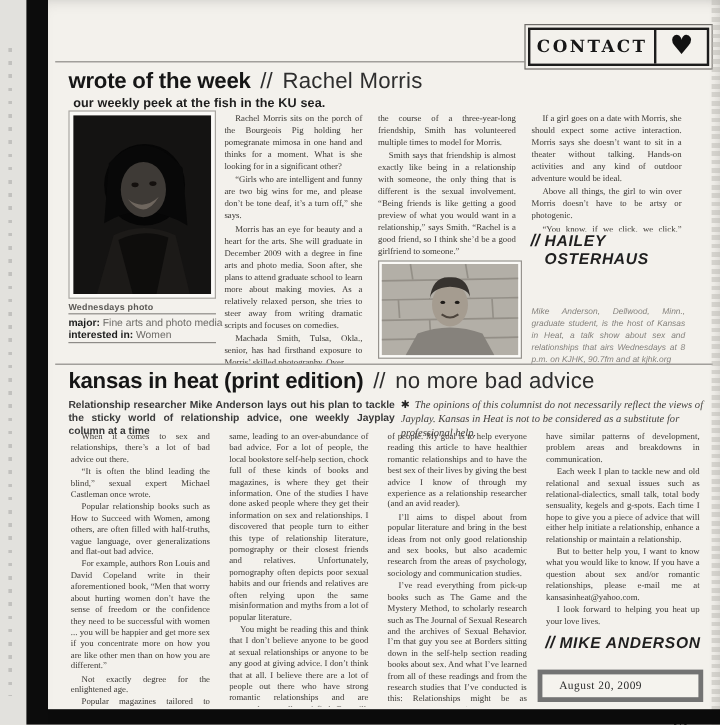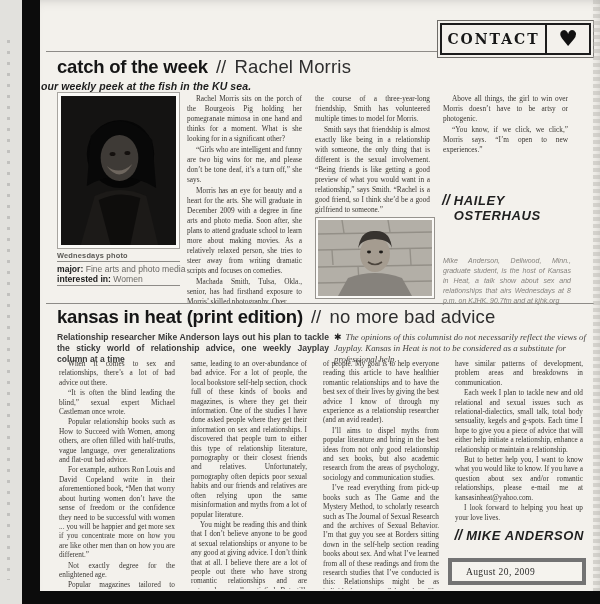--- a/index.html
+++ b/index.html
@@ -30,22 +30,22 @@
   .contact-heart-cell{width:42px;border-left:2px solid #1c1c1c;display:flex;align-items:center;justify-content:center;}
   .contact-heart{font-family:"DejaVu Sans", sans-serif;font-size:22px;color:#111;line-height:1;}
 
   
   .headline{position:absolute;font-family:"Liberation Sans", sans-serif;font-size:18.5px;color:#161616;white-space:nowrap;}
   .headline .hl-bold{font-weight:700;letter-spacing:-0.2px;}
   .headline .hl-sep{font-weight:400;color:#2e2e2e;margin:0 3px;}
   .headline .hl-rest{font-weight:400;color:#2e2e2e;letter-spacing:.2px;}
   .h1{left:57px;top:56px;}
   .h2{left:57px;top:306px;}
-  .subtitle{position:absolute;left:41px;top:80px;font-family:"Liberation Sans", sans-serif;
-    font-weight:700;font-size:10.5px;color:#1d1d1d;letter-spacing:.1px;font-style:italic;}
+  .subtitle{position:absolute;left:61px;top:80px;font-family:"Liberation Sans", sans-serif;
+    font-weight:700;font-size:10.5px;color:#1d1d1d;letter-spacing:.1px;}
   .deck{position:absolute;left:57px;top:332px;width:272px;font-family:"Liberation Sans", sans-serif;
     font-weight:700;font-size:8.6px;line-height:11px;color:#3a3a3a;text-align:justify;}
   .disclaimer{position:absolute;left:334px;top:332px;width:258px;font-size:8.8px;line-height:11px;
     font-style:italic;color:#44423f;}
   .disclaimer .star{font-style:normal;font-family:"DejaVu Sans", sans-serif;font-size:9px;color:#222;margin-right:4px;}
 
   
   .bodycol{position:absolute;font-size:7.3px;line-height:10px;color:#393632;text-align:justify;overflow:hidden;}
   .bodycol p{margin:1px;text-indent:9px;}
   .bodycol p.cont{text-indent:0;}
@@ -107,21 +107,21 @@
   <div class="contact">
     <div class="contact-inner">
       <span class="contact-label">CONTACT</span>
       <span class="contact-heart-cell">
           <span class="contact-heart">♥</span>
         </span>
     </div>
   </div>
 
   <div class="headline h1">
-    <span class="hl-bold">catch of the week</span>
+    <span class="hl-bold">wrote of the week</span>
     <span class="hl-sep">//</span>
     <span class="hl-rest">Rachel Morris</span>
   </div>
   <div class="subtitle">our weekly peek at the fish in the KU sea.</div>
 
   <div class="photo-frame rachel-frame">
     <svg viewBox="0 0 116 149" preserveAspectRatio="none">
       <rect x="0" y="0" width="116" height="149" fill="#141312"></rect>
       <ellipse cx="60" cy="58" rx="34" ry="34" fill="#060606"></ellipse>
       <path d="M30 40 Q60 8 92 44 L96 92 Q60 70 26 90 Z" fill="#080808"></path>
@@ -149,20 +149,21 @@
     <p>Rachel Morris sits on the porch of the Bourgeois Pig holding her pomegranate mimosa in one hand and thinks for a moment. What is she looking for in a significant other?</p>
     <p>“Girls who are intelligent and funny are two big wins for me, and please don’t be tone deaf, it’s a turn off,” she says.</p>
     <p>Morris has an eye for beauty and a heart for the arts. She will graduate in December 2009 with a degree in fine arts and photo media. Soon after, she plans to attend graduate school to learn more about making movies. As a relatively relaxed person, she tries to steer away from writing dramatic scripts and focuses on comedies.</p>
     <p>Machada Smith, Tulsa, Okla., senior, has had firsthand exposure to Morris’ skilled photography. Over</p>
   </div>
   <div class="bodycol a1c2">
     <p class="cont">the course of a three-year-long friendship, Smith has volunteered multiple times to model for Morris.</p>
     <p>Smith says that friendship is almost exactly like being in a relationship with someone, the only thing that is different is the sexual involvement. “Being friends is like getting a good preview of what you would want in a relationship,” says Smith. “Rachel is a good friend, so I think she’d be a good girlfriend to someone.”</p>
   </div>
   <div class="bodycol a1c3">
+    <p>If a girl goes on a date with Morris, she should expect some active interaction. Morris says she doesn’t want to sit in a theater without talking. Hands-on activities and any kind of outdoor adventure would be ideal.</p>
     <p>Above all things, the girl to win over Morris doesn’t have to be artsy or photogenic.</p>
     <p>“You know, if we click, we click,” Morris says. “I’m open to new experiences.”</p>
   </div>
   <div class="byline byline1">
     <span class="slashes">//</span>
     <span class="byname">HAILEY OSTERHAUS</span>
   </div>
 
   <div class="photo-frame mike-frame">
     <svg viewBox="0 0 114 76" preserveAspectRatio="none">
@@ -208,21 +209,21 @@
       <p>For example, authors Ron Louis and David Copeland write in their aforementioned book, “Men that worry about hurting women don’t have the sense of freedom or the confidence they need to be successful with women ... you will be happier and get more sex if you concentrate more on how you are like other men than on how you are different.”</p>
       <p>Not exactly degree for the enlightened age.</p>
       <p>Popular magazines tailored to sexual issues, such as GQ and Cosmopolitan, are unfortunately filled with a lot of the</p>
     </div>
     <div class="bodycol a2c2">
       <p class="cont">same, leading to an over-abundance of bad advice. For a lot of people, the local bookstore self-help section, chock full of these kinds of books and magazines, is where they get their information. One of the studies I have done asked people where they get their information on sex and relationships. I discovered that people turn to either this type of relationship literature, pornography or their closest friends and relatives. Unfortunately, pornography often depicts poor sexual habits and our friends and relatives are often relying upon the same misinformation and myths from a lot of popular literature.</p>
       <p>You might be reading this and think that I don’t believe anyone to be good at sexual relationships or anyone to be any good at giving advice. I don’t think that at all. I believe there are a lot of people out there who have strong romantic relationships and are extremely sexually satisfied. But still, there are a lot of people who aren’t. The purpose of this column will be to help both of these types</p>
     </div>
     <div class="bodycol a2c3">
       <p class="cont">of people. My goal is to help everyone reading this article to have healthier romantic relationships and to have the best sex of their lives by giving the best advice I know of through my experience as a relationship researcher (and an avid reader).</p>
-      <p>I’ll aims to dispel myths from popular literature and bring in the best ideas from not only good relationship and sex books, but also academic research from the areas of psychology, sociology and communication studies.</p>
+      <p>I’ll aims to dispel about from popular literature and bring in the best ideas from not only good relationship and sex books, but also academic research from the areas of psychology, sociology and communication studies.</p>
       <p>I’ve read everything from pick-up books such as The Game and the Mystery Method, to scholarly research such as The Journal of Sexual Research and the archives of Sexual Behavior. I’m that guy you see at Borders sitting down in the self-help section reading books about sex. And what I’ve learned from all of these readings and from the research studies that I’ve conducted is this: Relationships might be as individual as snowflakes, but like snowflakes, all share similar properties. Relationships</p>
     </div>
     <div class="bodycol a2c4">
       <p class="cont">have similar patterns of development, problem areas and breakdowns in communication.</p>
       <p>Each week I plan to tackle new and old relational and sexual issues such as relational-dialectics, small talk, total body sensuality, kegels and g-spots. Each time I hope to give you a piece of advice that will either help initiate a relationship, enhance a relationship or maintain a relationship.</p>
       <p>But to better help you, I want to know what you would like to know. If you have a question about sex and/or romantic relationships, please e-mail me at kansasinheat@yahoo.com.</p>
       <p>I look forward to helping you heat up your love lives.</p>
     </div>
   </div>
   <div class="byline byline2">

